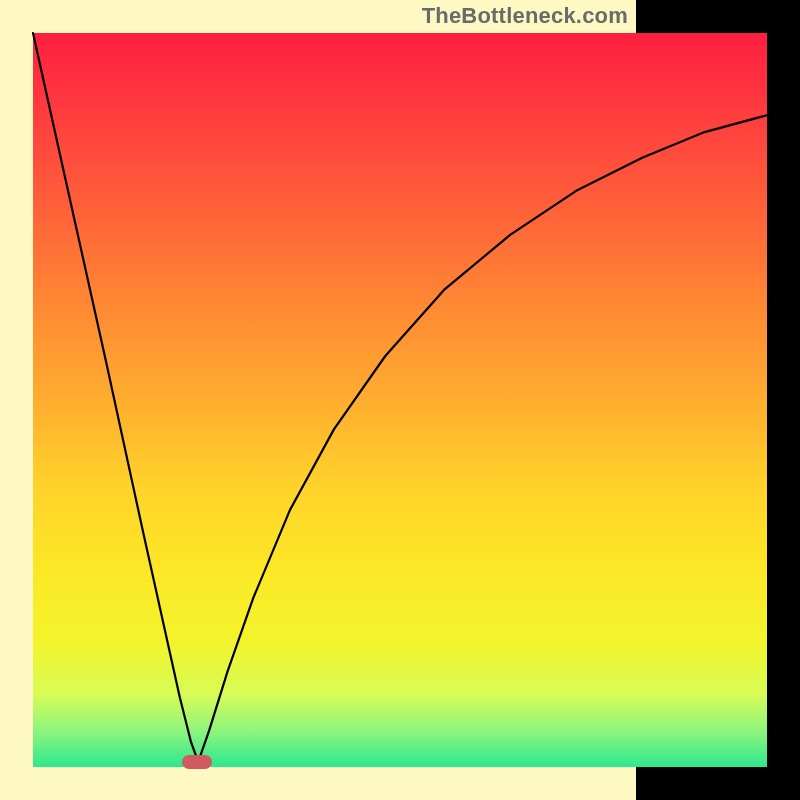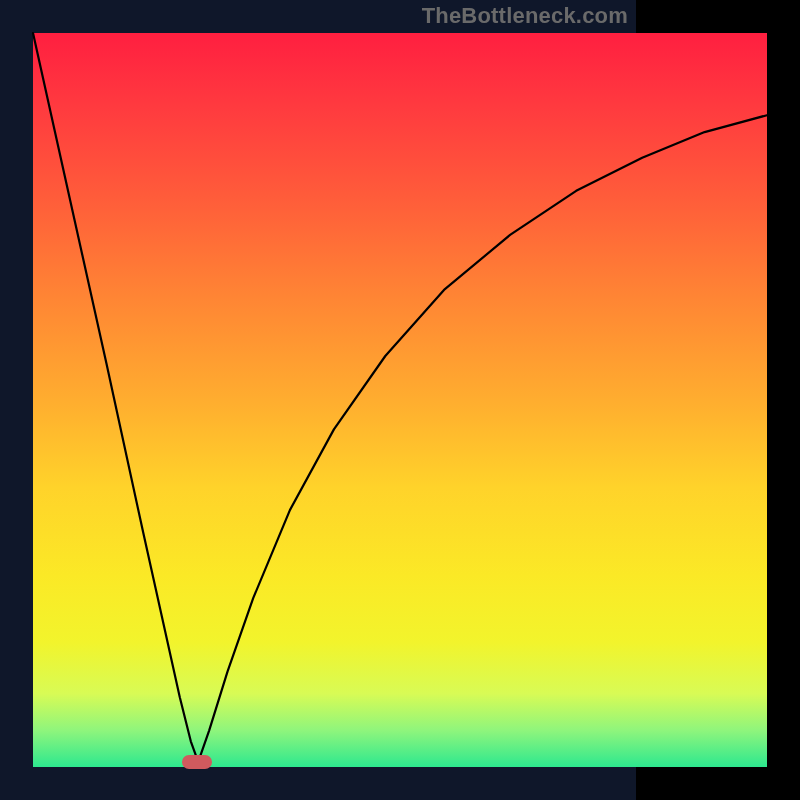--- a/index.html
+++ b/index.html
@@ -8,21 +8,21 @@
     width: 800px;
     height: 800px;
     background: #000;
     overflow: hidden;
     font-family: Arial, Helvetica, sans-serif;
   }
   .frame {
     position: relative;
     width: 636px;
     height: 800px;
-    background: #0f172a;
+    background: #fef9c3;
   }
   .plot-area {
     position: absolute;
     left: 33px;
     top: 33px;
     width: 734px;
     height: 734px;
     
     background: linear-gradient(
       to bottom,

